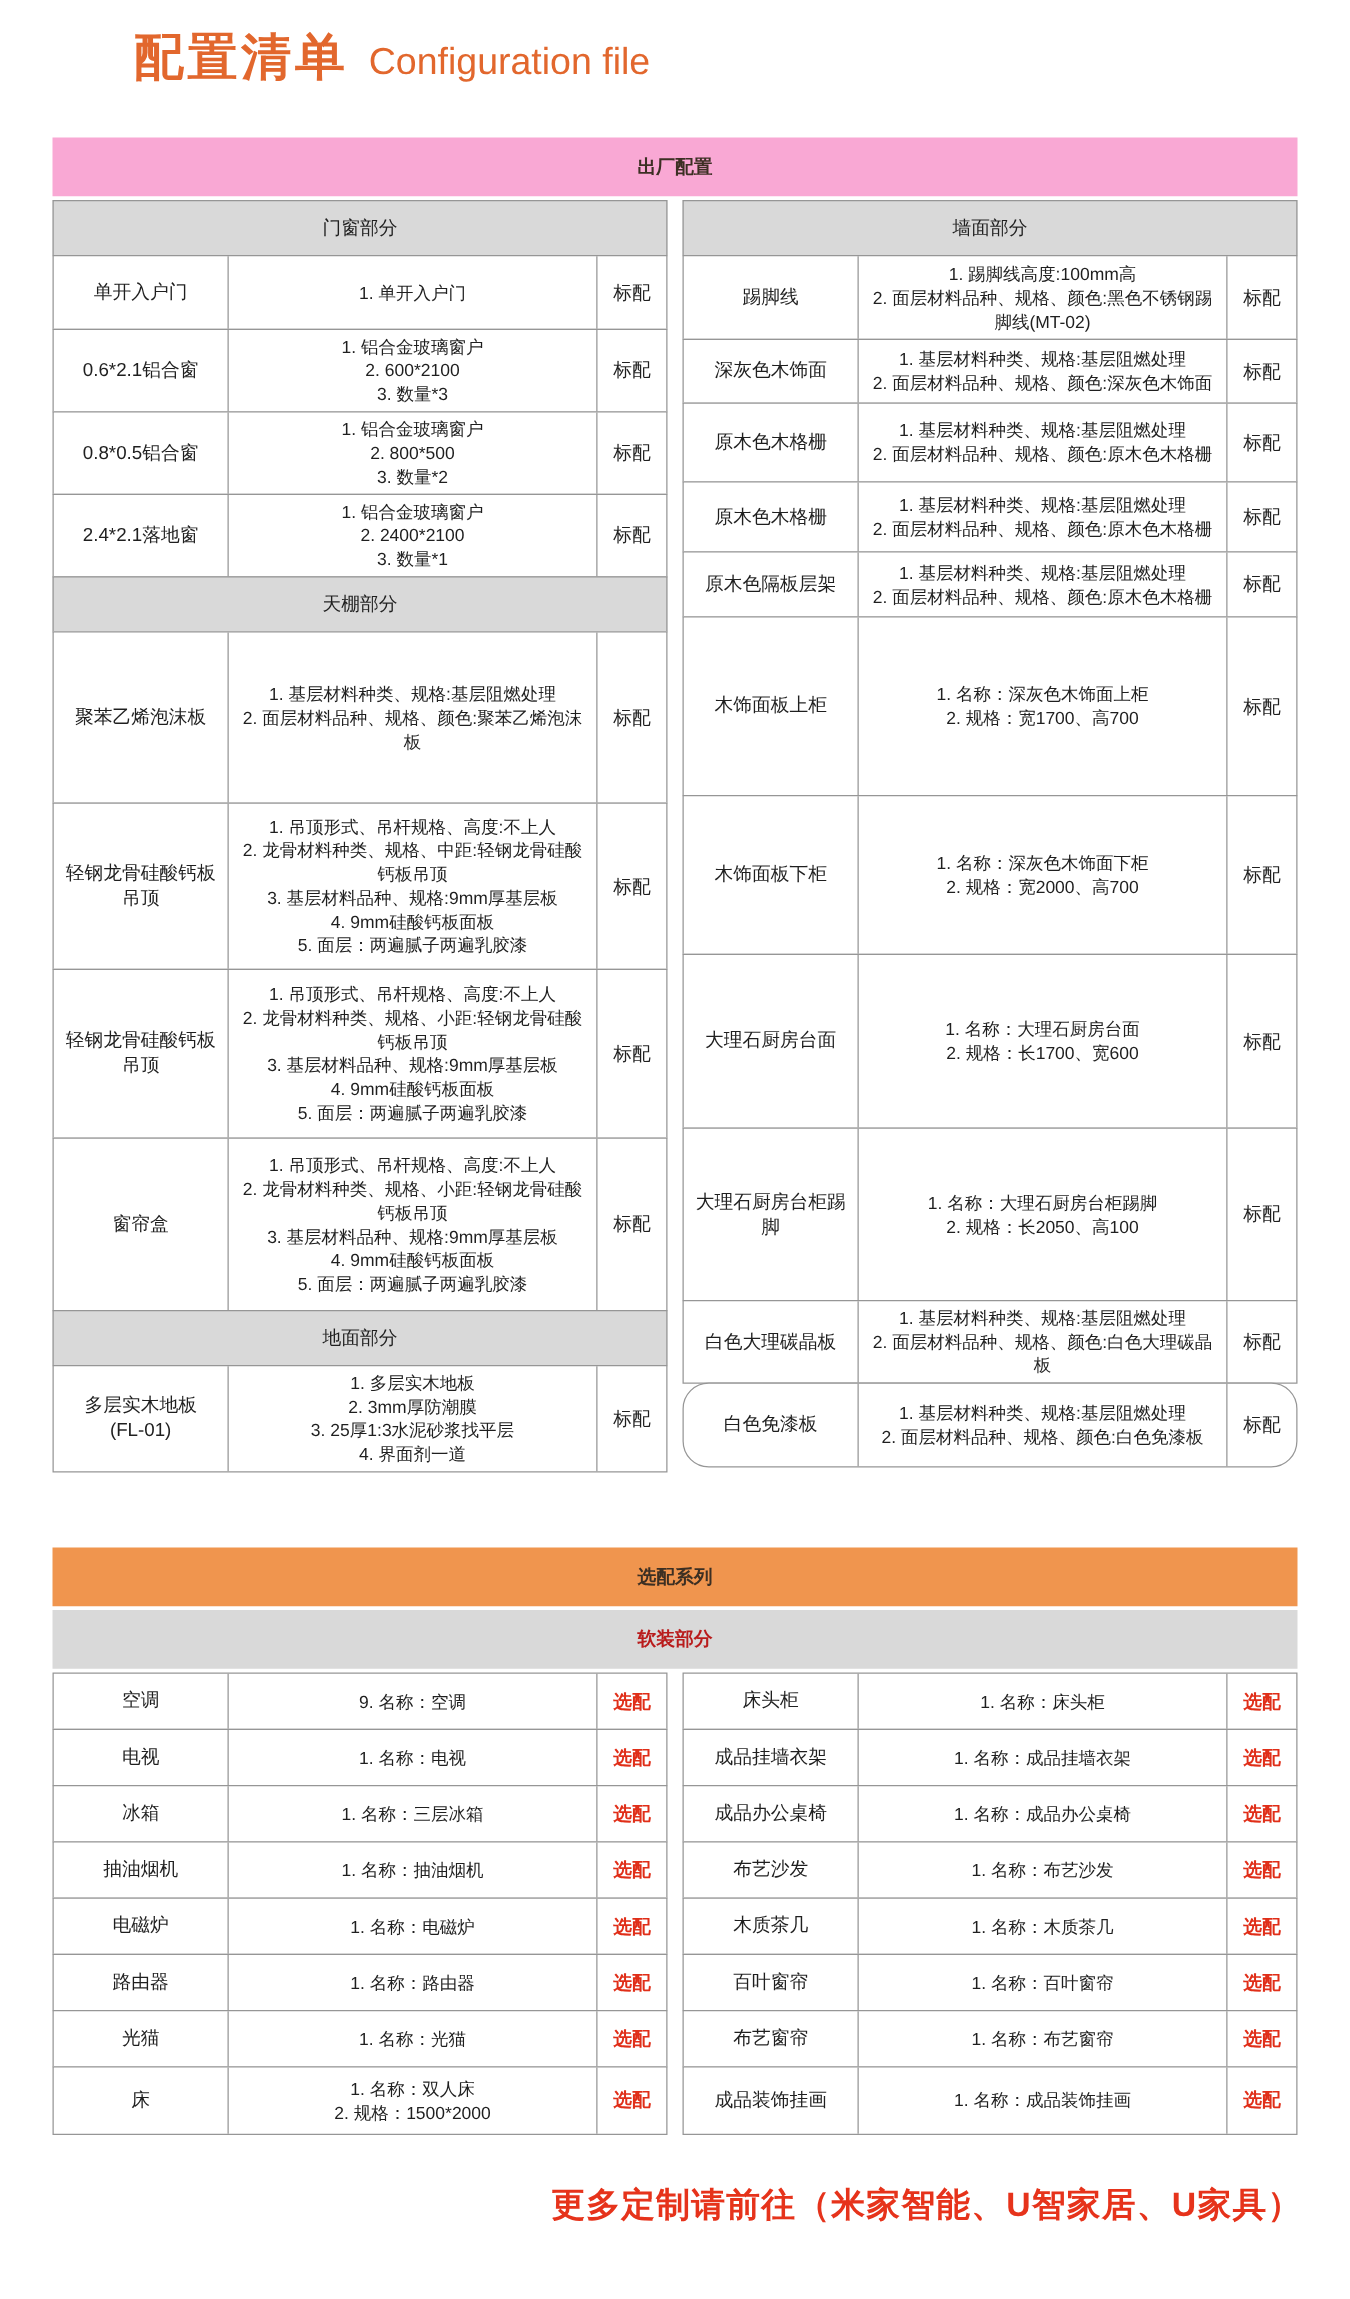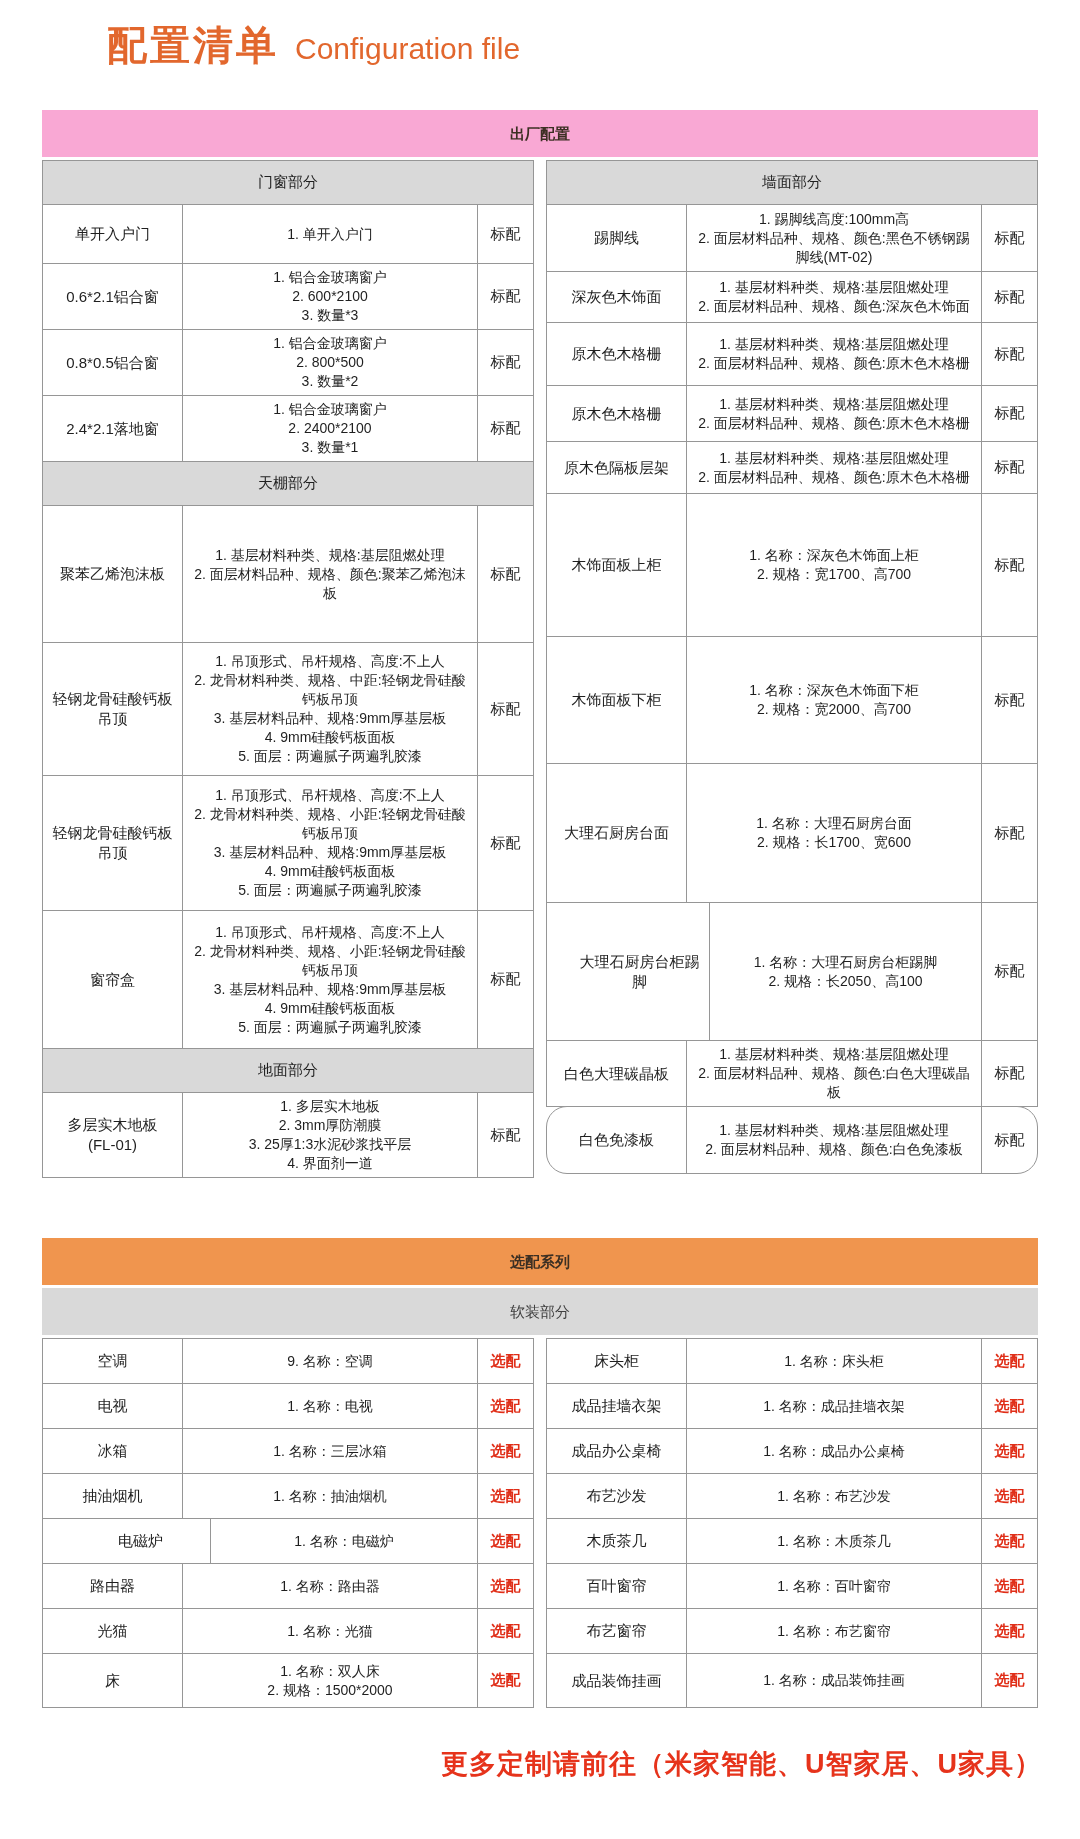--- a/index.html
+++ b/index.html
@@ -7,21 +7,21 @@
   .page{position:relative;width:1080px;height:1839px;background:#fff;overflow:hidden;}
 
   
   .title{position:absolute;left:60px;top:18px;display:flex;align-items:baseline;gap:16px;}
   .title-zh{font-size:40px;font-weight:bold;letter-spacing:3px;margin-left:47px;}
   .title-en{font-size:30px;font-weight:normal;}
 
   
   .banner{height:47px;line-height:47px;text-align:center;font-size:15px;font-weight:bold;}
   .banner.orange{color:#3c2f23;}
-  .banner.gray{font-weight:normal;color:#404040;margin-top:3px;}
+  .banner.gray{font-weight:bold;color:#b91c1c;margin-top:3px;}
 
   
   .factory{position:absolute;left:42px;top:110px;width:996px;}
   .optional{position:absolute;left:42px;top:1238px;width:996px;}
   .cols{display:flex;gap:12px;margin-top:3px;align-items:flex-start;}
   .col{width:492px;}
 
   .sec-header{background:#D9D9D9;min-height:43px;display:flex;align-items:center;justify-content:center;
     font-size:15px;border:1px solid #969696;margin-top:-1px;}
   .row{display:flex;align-items:stretch;border:1px solid #969696;margin-top:-1px;background:#fff;box-sizing:border-box;}
@@ -198,21 +198,21 @@
             <div class="c status">标配</div>
           </div>
           <div class="row" style="min-height: 140px; gap: 28px;">
             <div class="c name">大理石厨房台面</div>
             <div class="c desc">
               <div class="desc-line">1. 名称：大理石厨房台面</div>
               <div class="desc-line">2. 规格：长1700、宽600</div>
             </div>
             <div class="c status">标配</div>
           </div>
-          <div class="row" style="min-height: 139px; padding-left: 23px;">
+          <div class="row" style="min-height: 139px;">
             <div class="c name">大理石厨房台柜踢脚</div>
             <div class="c desc">
               <div class="desc-line">1. 名称：大理石厨房台柜踢脚</div>
               <div class="desc-line">2. 规格：长2050、高100</div>
             </div>
             <div class="c status">标配</div>
           </div>
           <div class="row" style="min-height: 50px;">
             <div class="c name">白色大理碳晶板</div>
             <div class="c desc">
@@ -259,21 +259,21 @@
             </div>
             <div class="c status opt" style="color: rgb(224, 46, 24);">选配</div>
           </div>
           <div class="row" style="min-height: 46px;">
             <div class="c name">抽油烟机</div>
             <div class="c desc">
               <div class="desc-line">1. 名称：抽油烟机</div>
             </div>
             <div class="c status opt" style="color: rgb(224, 46, 24);">选配</div>
           </div>
-          <div class="row" style="min-height: 46px; padding-left: 28px;">
+          <div class="row" style="min-height: 46px;">
             <div class="c name">电磁炉</div>
             <div class="c desc">
               <div class="desc-line">1. 名称：电磁炉</div>
             </div>
             <div class="c status opt" style="color: rgb(224, 46, 24);">选配</div>
           </div>
           <div class="row" style="min-height: 46px; gap: 46px;">
             <div class="c name">路由器</div>
             <div class="c desc">
               <div class="desc-line">1. 名称：路由器</div>

